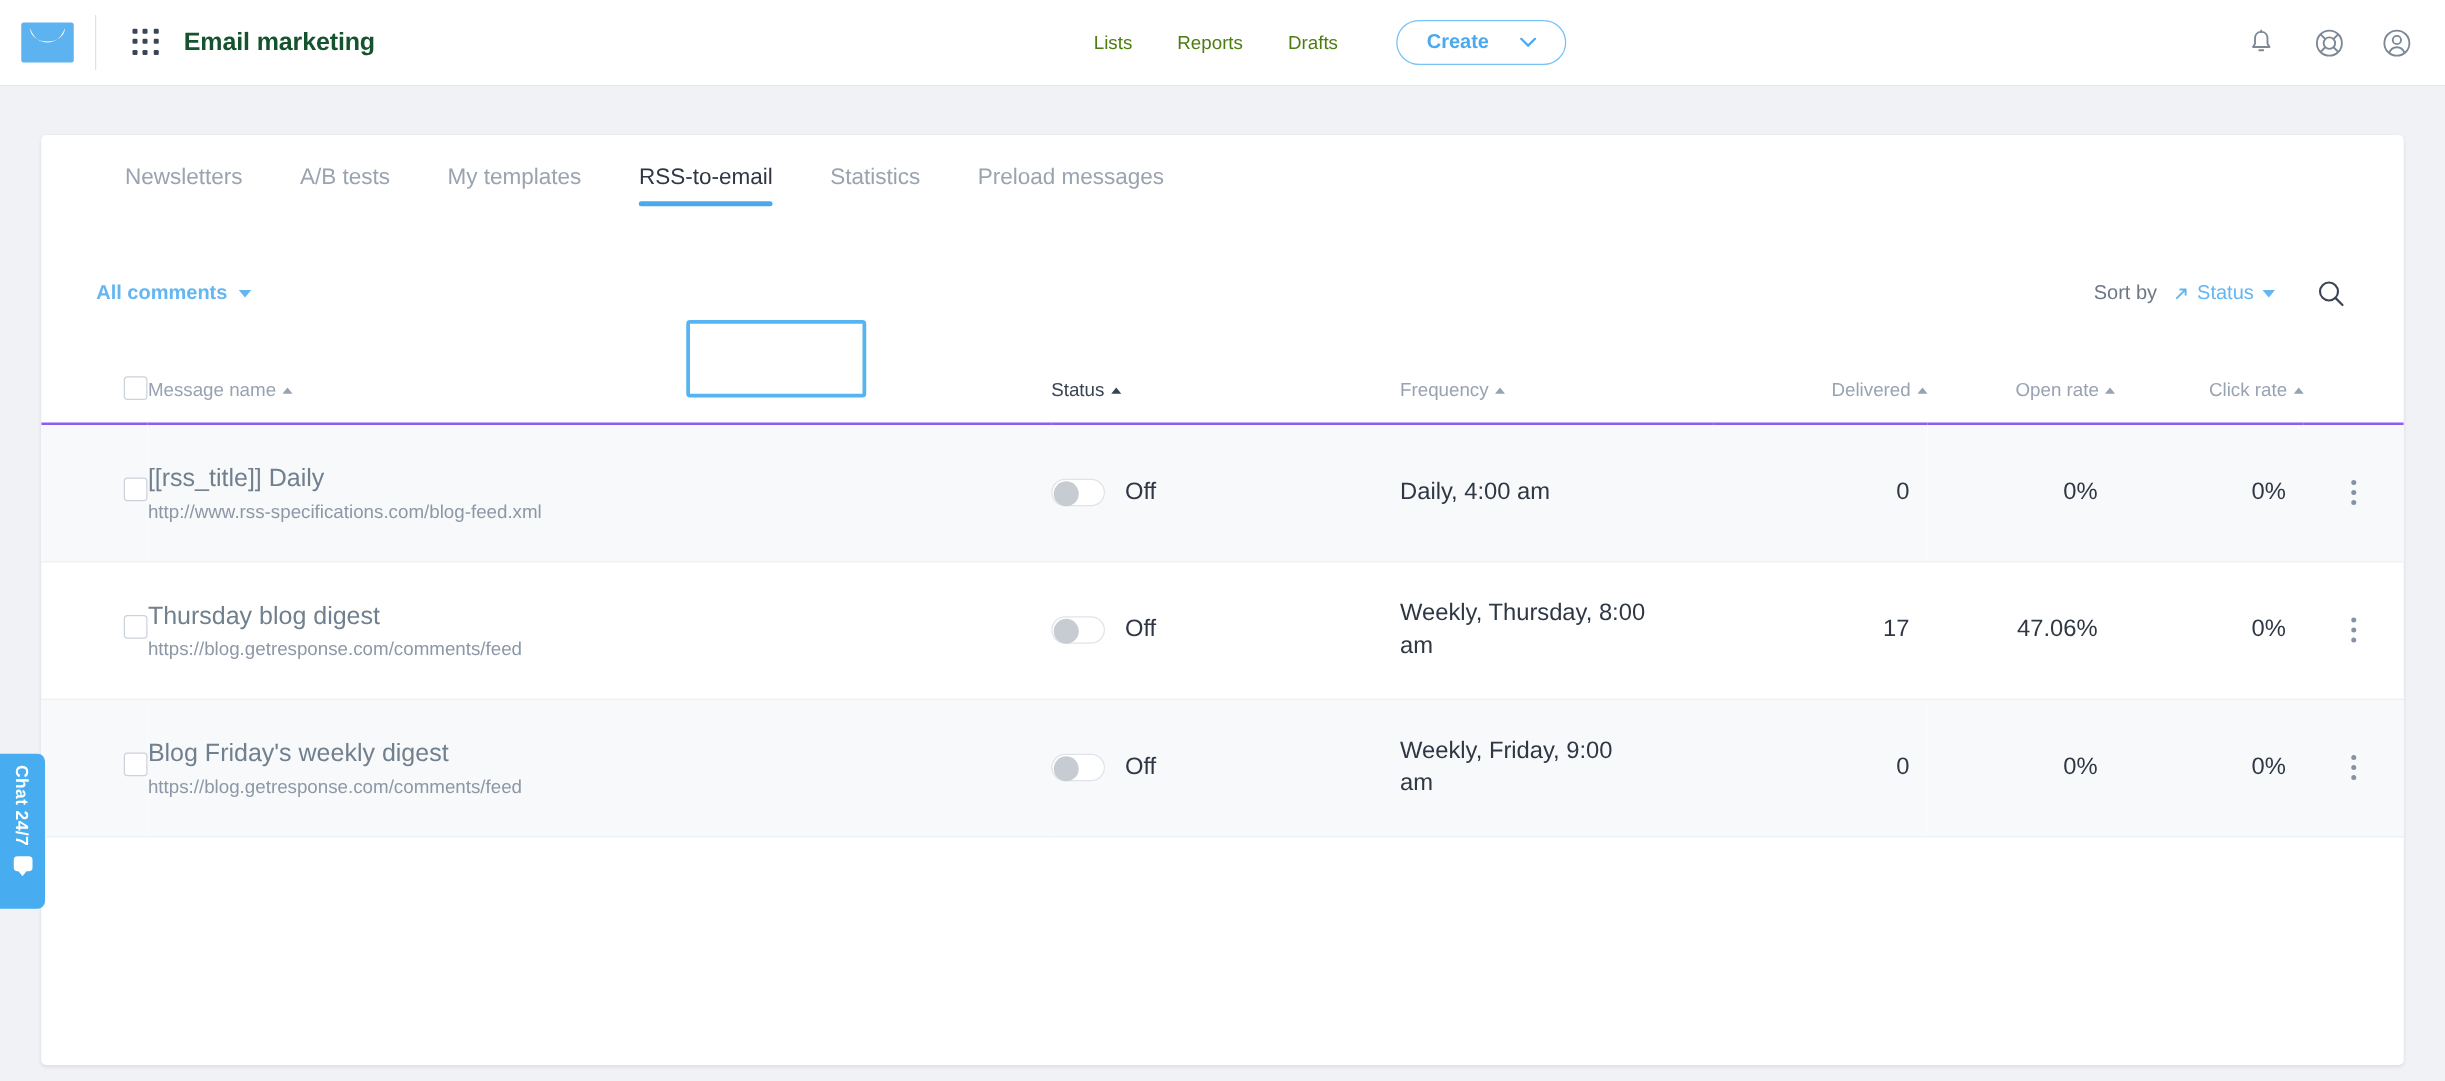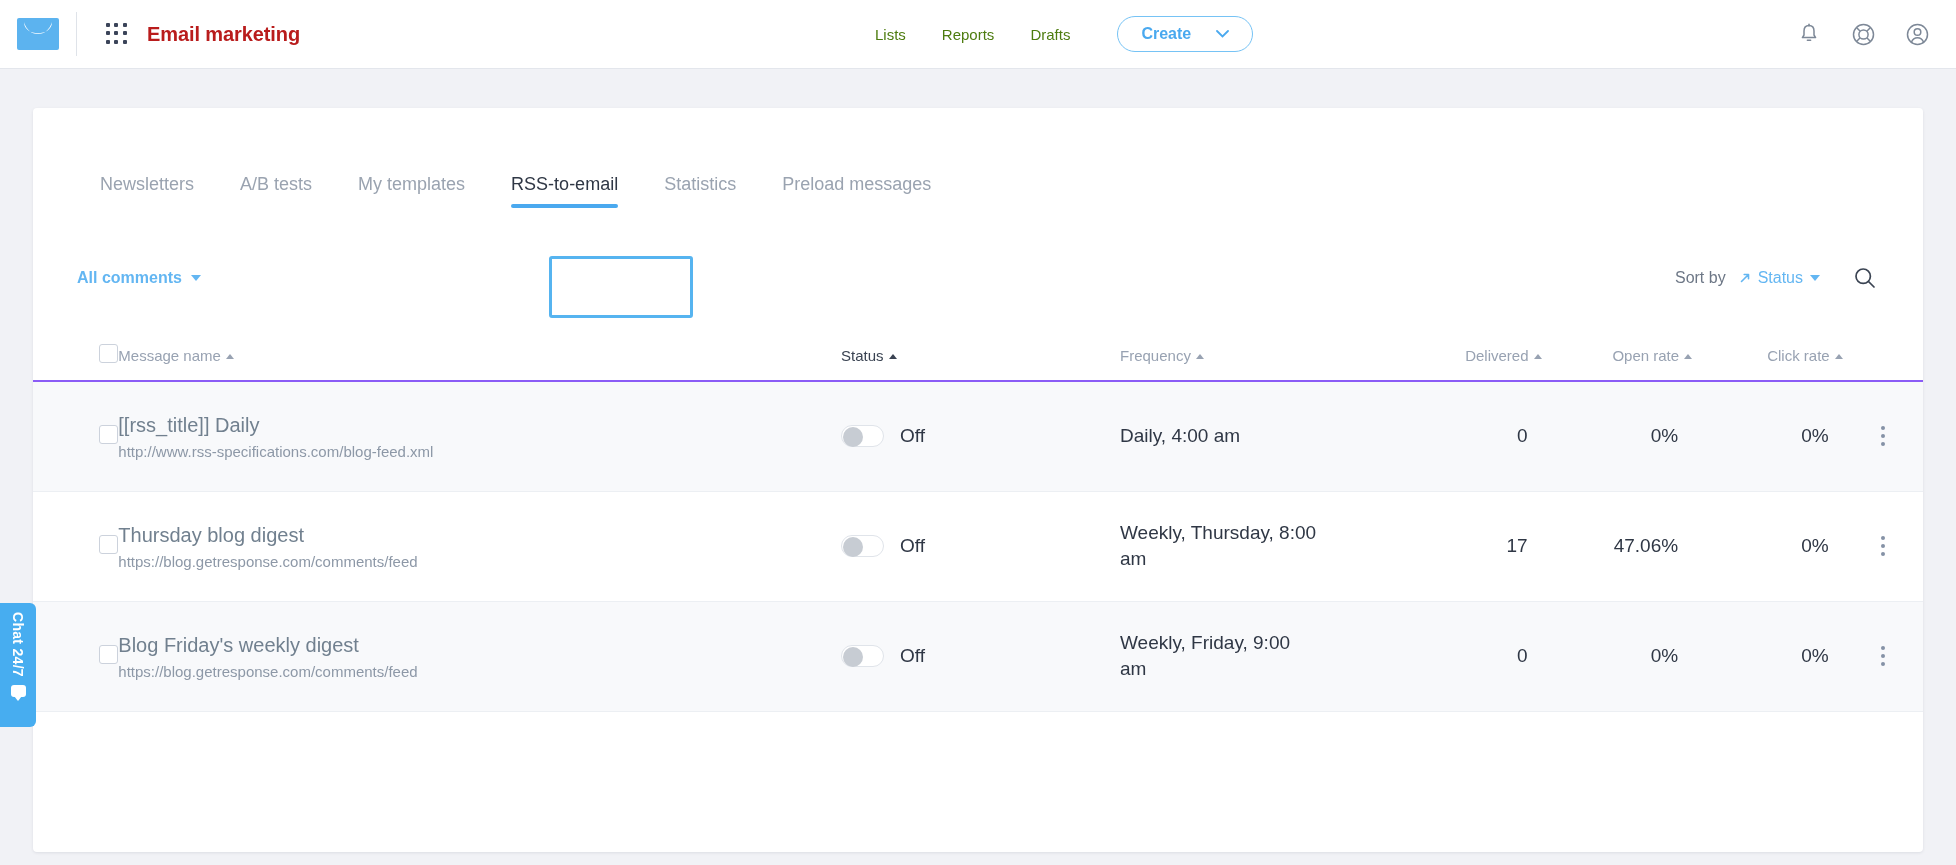--- a/index.html
+++ b/index.html
@@ -37,21 +37,21 @@
     display: grid;
     grid-template-columns: repeat(3, 1fr);
     grid-template-rows: repeat(3, 1fr);
     gap: 3px;
   }
   .grid-icon i { display:block; width:4px; height:4px; border-radius:1px; background:#3b4559; }
   .app-title {
     margin-left: 19px;
     font-size: 20px;
     font-weight: bold;
-    color: #b91c1c;
+    color: #14532d;
     letter-spacing: -0.1px;
   }
   .topnav {
     position: absolute;
     left: 875px;
     display: flex; align-items: center; gap: 36px;
   }
   .topnav a {
     font-size: 15px;
     color: #4d7c0f;
@@ -86,21 +86,21 @@
     width: 1890px; height: 744px;
     background: #ffffff;
     border-radius: 4px;
     box-shadow: 0 1px 3px rgba(40,50,70,.10);
     overflow: hidden;
   }
 
   
   .tabs {
     display: flex; align-items: flex-end;
-    padding: 66px 0 0 44px;
+    padding: 23px 0 0 44px;
     gap: 0;
   }
   .tab {
     position: relative;
     font-size: 18px;
     color: #9aa3b0;
     padding: 0 23px 13px 23px;
     cursor: pointer;
     white-space: nowrap;
   }

